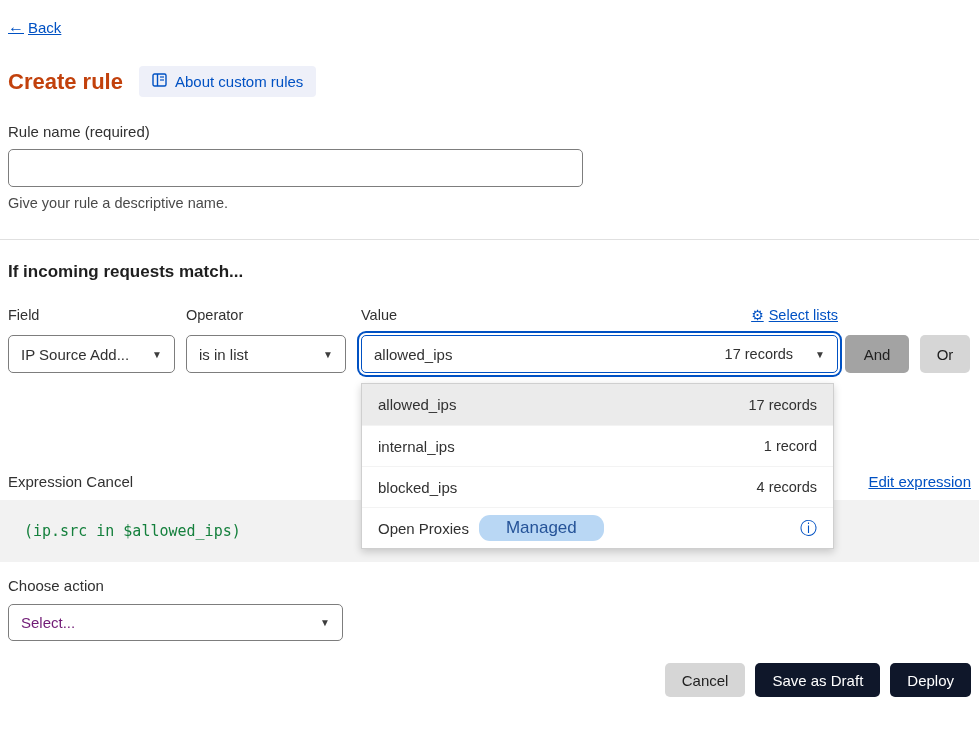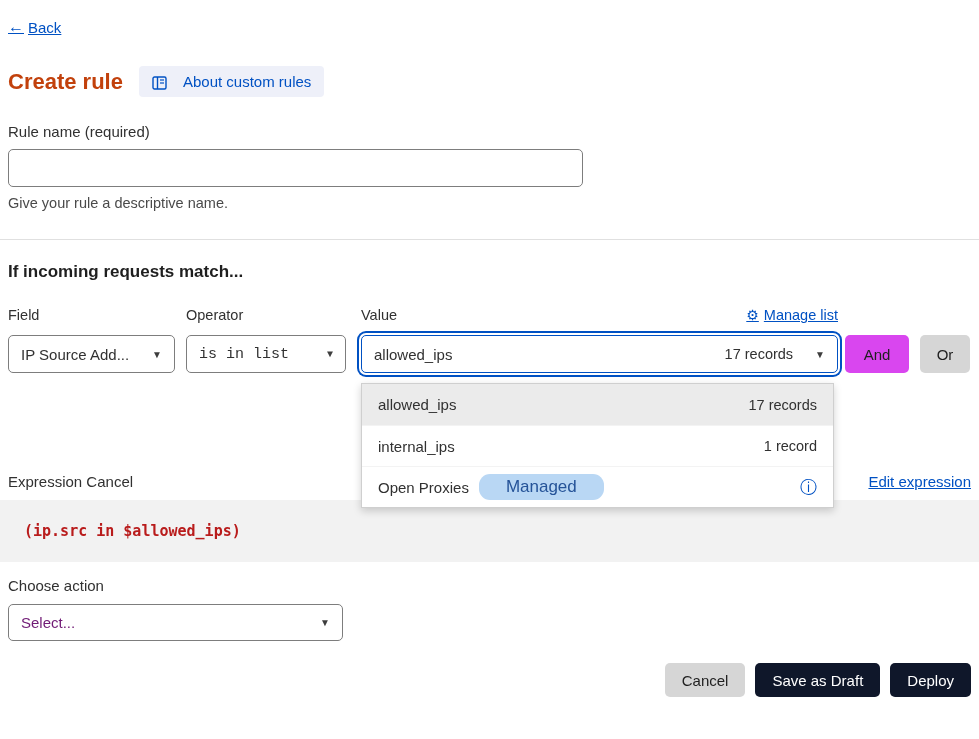--- a/index.html
+++ b/index.html
@@ -19,21 +19,21 @@
   .back-link {
     display: inline-flex; align-items: center; gap: 4px;
     margin: 18px 0 0 8px; font-size: 15px;
   }
   .back-link .arrow { text-decoration: none; font-size: 16px; }
 
   
   .title-row { display: flex; align-items: center; margin: 30px 0 0 8px; }
   .page-title { font-size: 22px; font-weight: bold; color: #c2410c; }
   .about-badge {
-    display: inline-flex; align-items: flex-end; gap: 16px;
+    display: inline-flex; align-items: flex-start; gap: 8px;
     margin-left: 16px; padding: 7px 13px;
     background: #eef0f9; border-radius: 4px;
     font-size: 15px; text-decoration: none; color: #0051c3;
   }
   .about-badge .book-ico { display: inline-flex; }
 
   
   .field-label { display: block; margin: 26px 0 0 8px; font-size: 15px; color: #313131; }
   .rule-name-input {
     display: block; margin: 9px 0 0 8px;
@@ -60,31 +60,31 @@
   .selects-row { position: relative; display: flex; align-items: center; margin: 12px 0 12px 8px; }
   .sel {
     display: flex; align-items: center; height: 38px;
     border: 1px solid #7d7d7d; border-radius: 5px;
     background: #fff; font-size: 15px; color: #313131;
     padding: 0 12px; cursor: pointer;
   }
   .sel .chev { margin-left: auto; font-size: 10px; color: #3d3d3d; padding-left: 10px; }
   .sel-field { width: 167px; margin-right: 11px; }
   .sel-field .sel-text { white-space: nowrap; overflow: hidden; text-overflow: ellipsis; }
-  .sel-operator { width: 160px; margin-right: 15px; font-family: Liberation Mono, monospace; }
+  .sel-operator { width: 160px; margin-right: 15px; }
   .sel-value {
     width: 477px; margin-right: 7px;
     border: 1px solid #0051c3;
     box-shadow: 0 0 0 2px #ffffff, 0 0 0 4px #0051c3;
   }
   .sel-value .meta { margin-left: auto; font-size: 14.5px; color: #313131; }
   .sel-value .chev { margin-left: 12px; }
 
   .btn { border: none; border-radius: 5px; font-size: 15px; cursor: pointer; font-family: "Liberation Sans", sans-serif; }
-  .btn-and { width: 64px; height: 38px; background: #d946ef; color: #1f1f1f; margin-right: 11px; }
+  .btn-and { width: 64px; height: 38px; background: #a3a3a3; color: #1f1f1f; margin-right: 11px; }
   .btn-or  { width: 50px; height: 38px; background: #d6d6d6; color: #1f1f1f; }
 
   
   .dropdown {
     position: absolute; left: 353px; top: 48px;
     width: 473px; background: #ffffff;
     border: 1px solid #cfcfcf;
     box-shadow: 0 3px 8px rgba(0,0,0,0.18);
     z-index: 20;
   }
@@ -105,21 +105,21 @@
 
   
   .expr-row { display: flex; align-items: center; margin: 100px 8px 0 8px; }
   .expr-label { font-size: 15px; color: #313131; }
   .edit-expression { margin-left: auto; font-size: 15px; }
   .expr-block {
     margin-top: 10px; width: 979px; height: 62px;
     background: #f2f2f2; display: flex; align-items: center;
     padding-left: 24px;
   }
-  .expr-code { font-family: "DejaVu Sans Mono", monospace; font-size: 15px; color: #b91c1c; font-weight: bold; }
+  .expr-code { font-family: "DejaVu Sans Mono", monospace; font-size: 15px; color: #15803d; }
 
   
   .sel-action { width: 335px; margin: 10px 0 0 8px; height: 37px; }
   .sel-action .sel-text { color: #701a75; }
 
   
   .footer { display: flex; justify-content: flex-end; gap: 10px; margin: 22px 8px 0 0; }
   .btn-footer { height: 34px; padding: 1px 17px; }
   .btn-secondary { background: #d6d6d6; color: #1f1f1f; }
   .btn-primary { background: #0f172a; color: #ffffff; }
@@ -156,21 +156,21 @@
   <hr class="divider">
 
   <h2 class="section-heading">If incoming requests match...</h2>
 
   <div class="labels-row">
     <span class="lbl-field">Field</span>
     <span class="lbl-operator">Operator</span>
     <span class="lbl-value">Value</span>
     <a class="manage-lists">
       <span class="gear">⚙</span>
-      <span>Manage list</span>
+      <span>Select lists</span>
     </a>
   </div>
 
   <div class="selects-row">
     <div class="sel sel-field">
       <span class="sel-text">IP Source Add...</span>
       <span class="chev">▼</span>
     </div>
     <div class="sel sel-operator">
       <span class="sel-text">is in list</span>
@@ -187,20 +187,24 @@
     <div class="dropdown">
       <div class="dd-item selected">
         <span>allowed_ips</span>
         <span class="dd-meta">17 records</span>
       </div>
       <div class="dd-item">
         <span>internal_ips</span>
         <span class="dd-meta">1 record</span>
       </div>
       <div class="dd-item">
+        <span>blocked_ips</span>
+        <span class="dd-meta">4 records</span>
+      </div>
+      <div class="dd-item">
         <span>Open Proxies</span>
         <span class="managed-pill">Managed</span>
         <span class="info-ico">ⓘ</span>
       </div>
     </div>
   </div>
 
   <div class="expr-row">
     <span class="expr-label">Expression Cancel</span>
     <a class="edit-expression">Edit expression</a>

